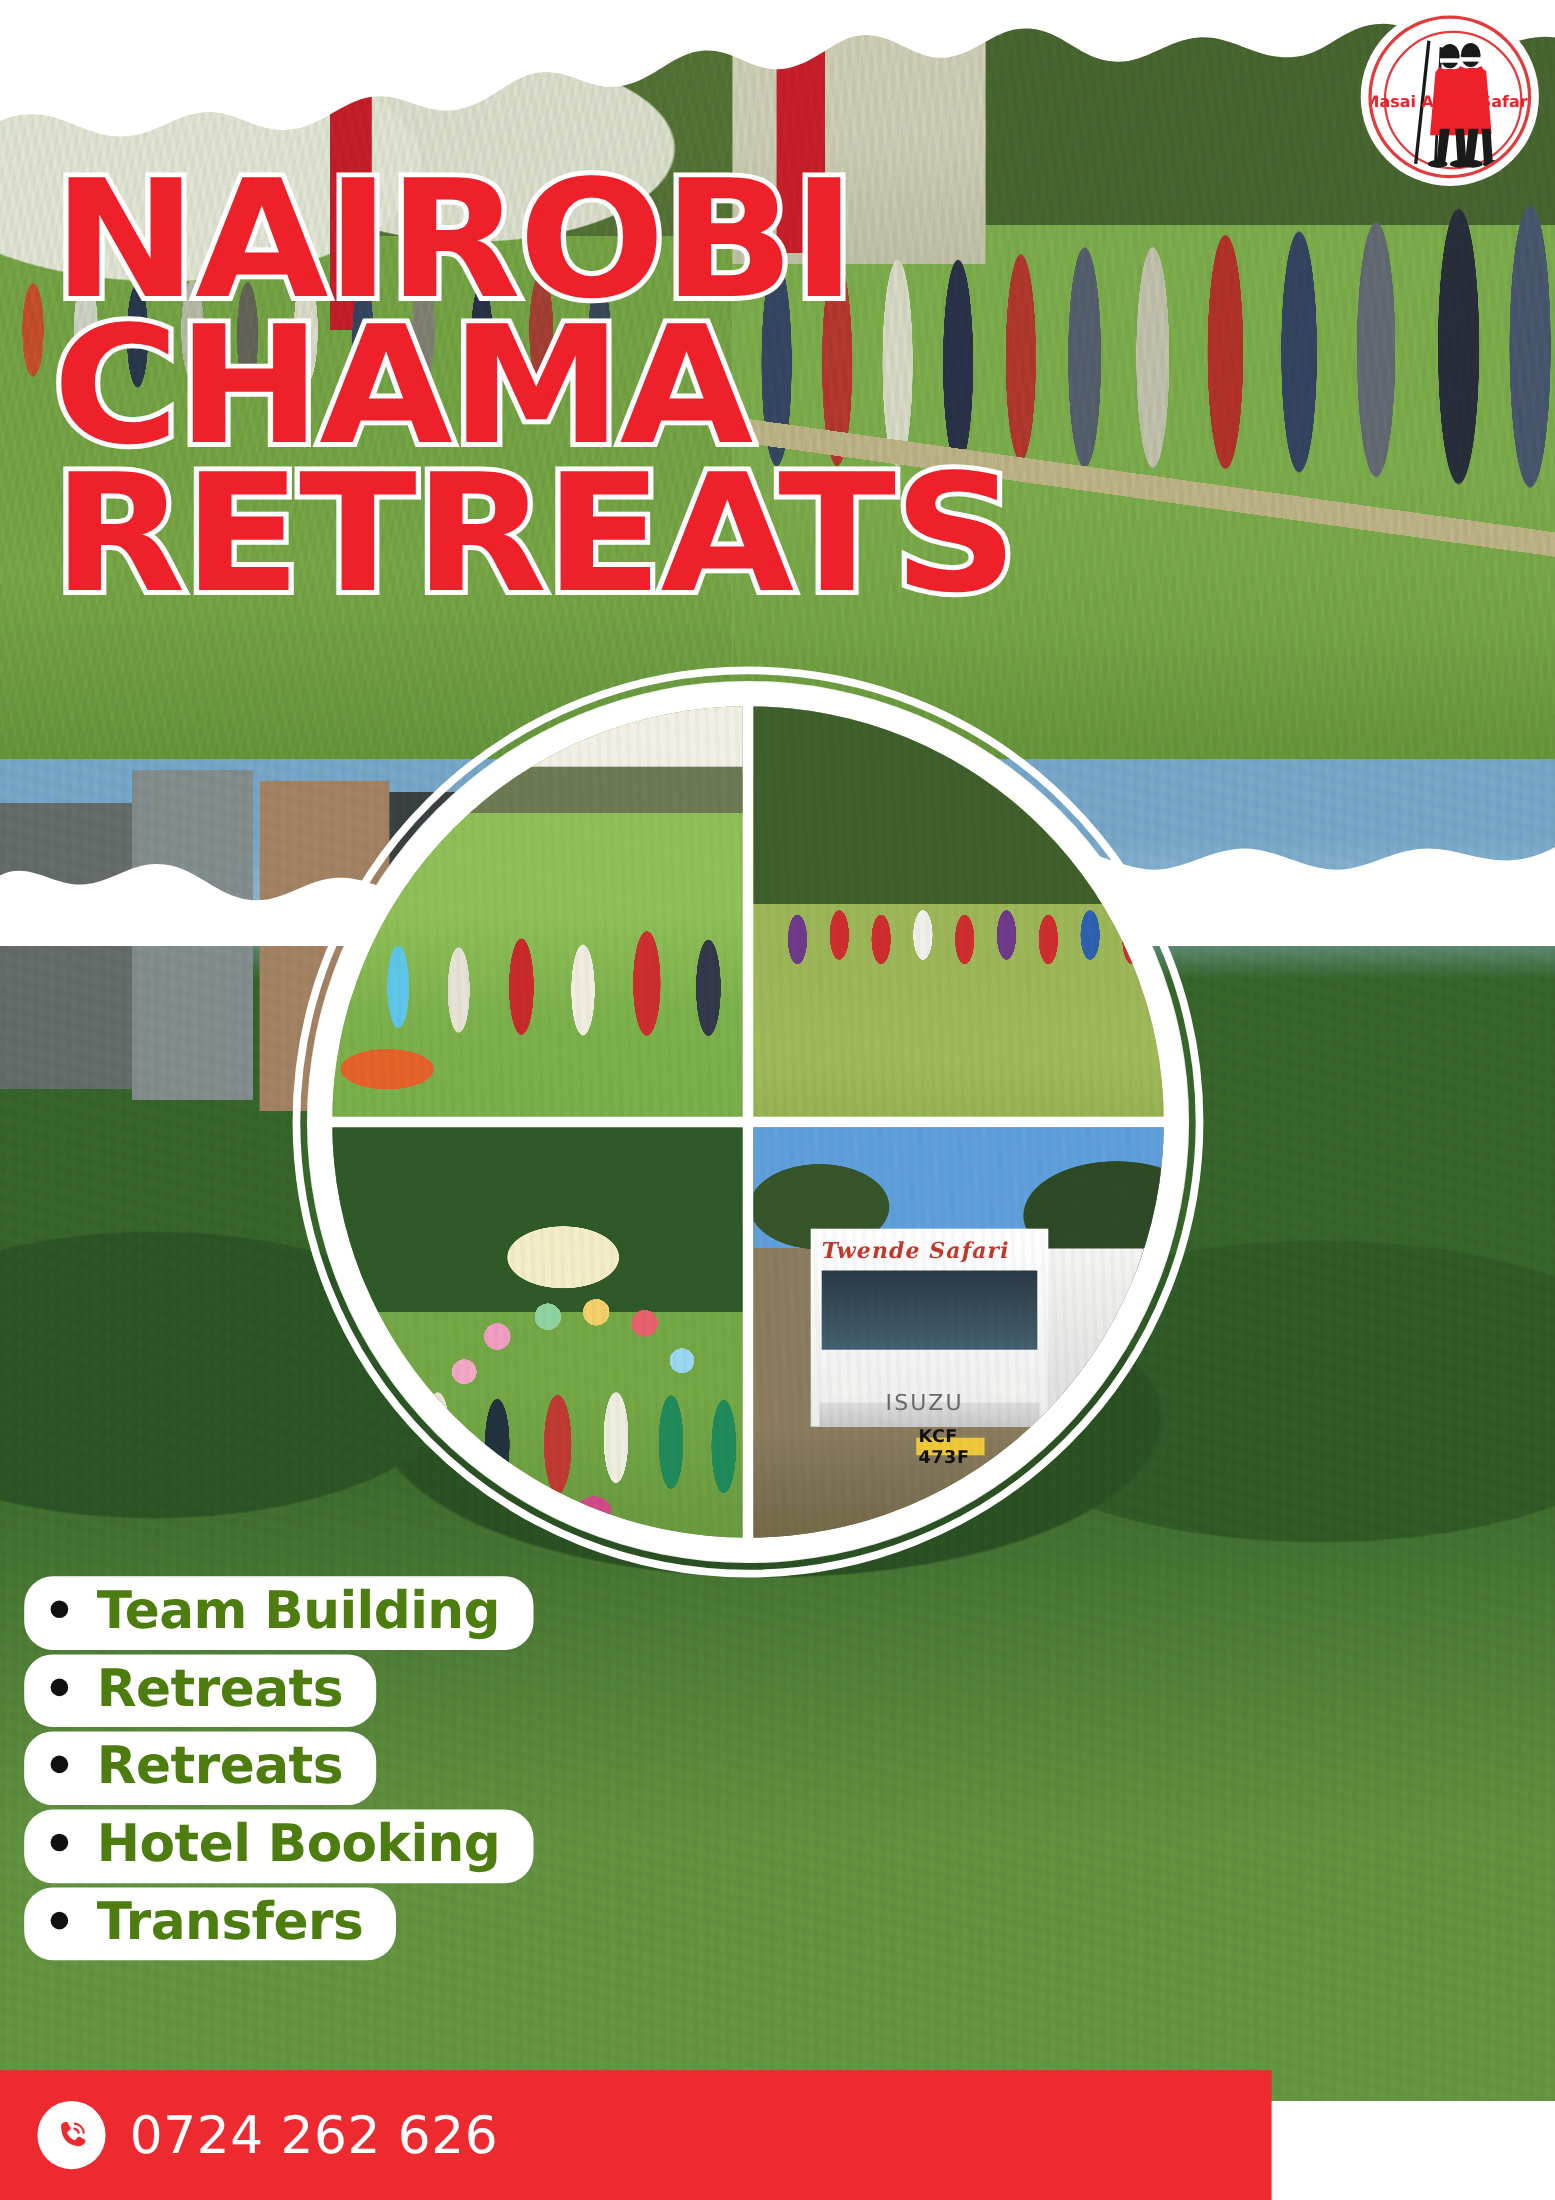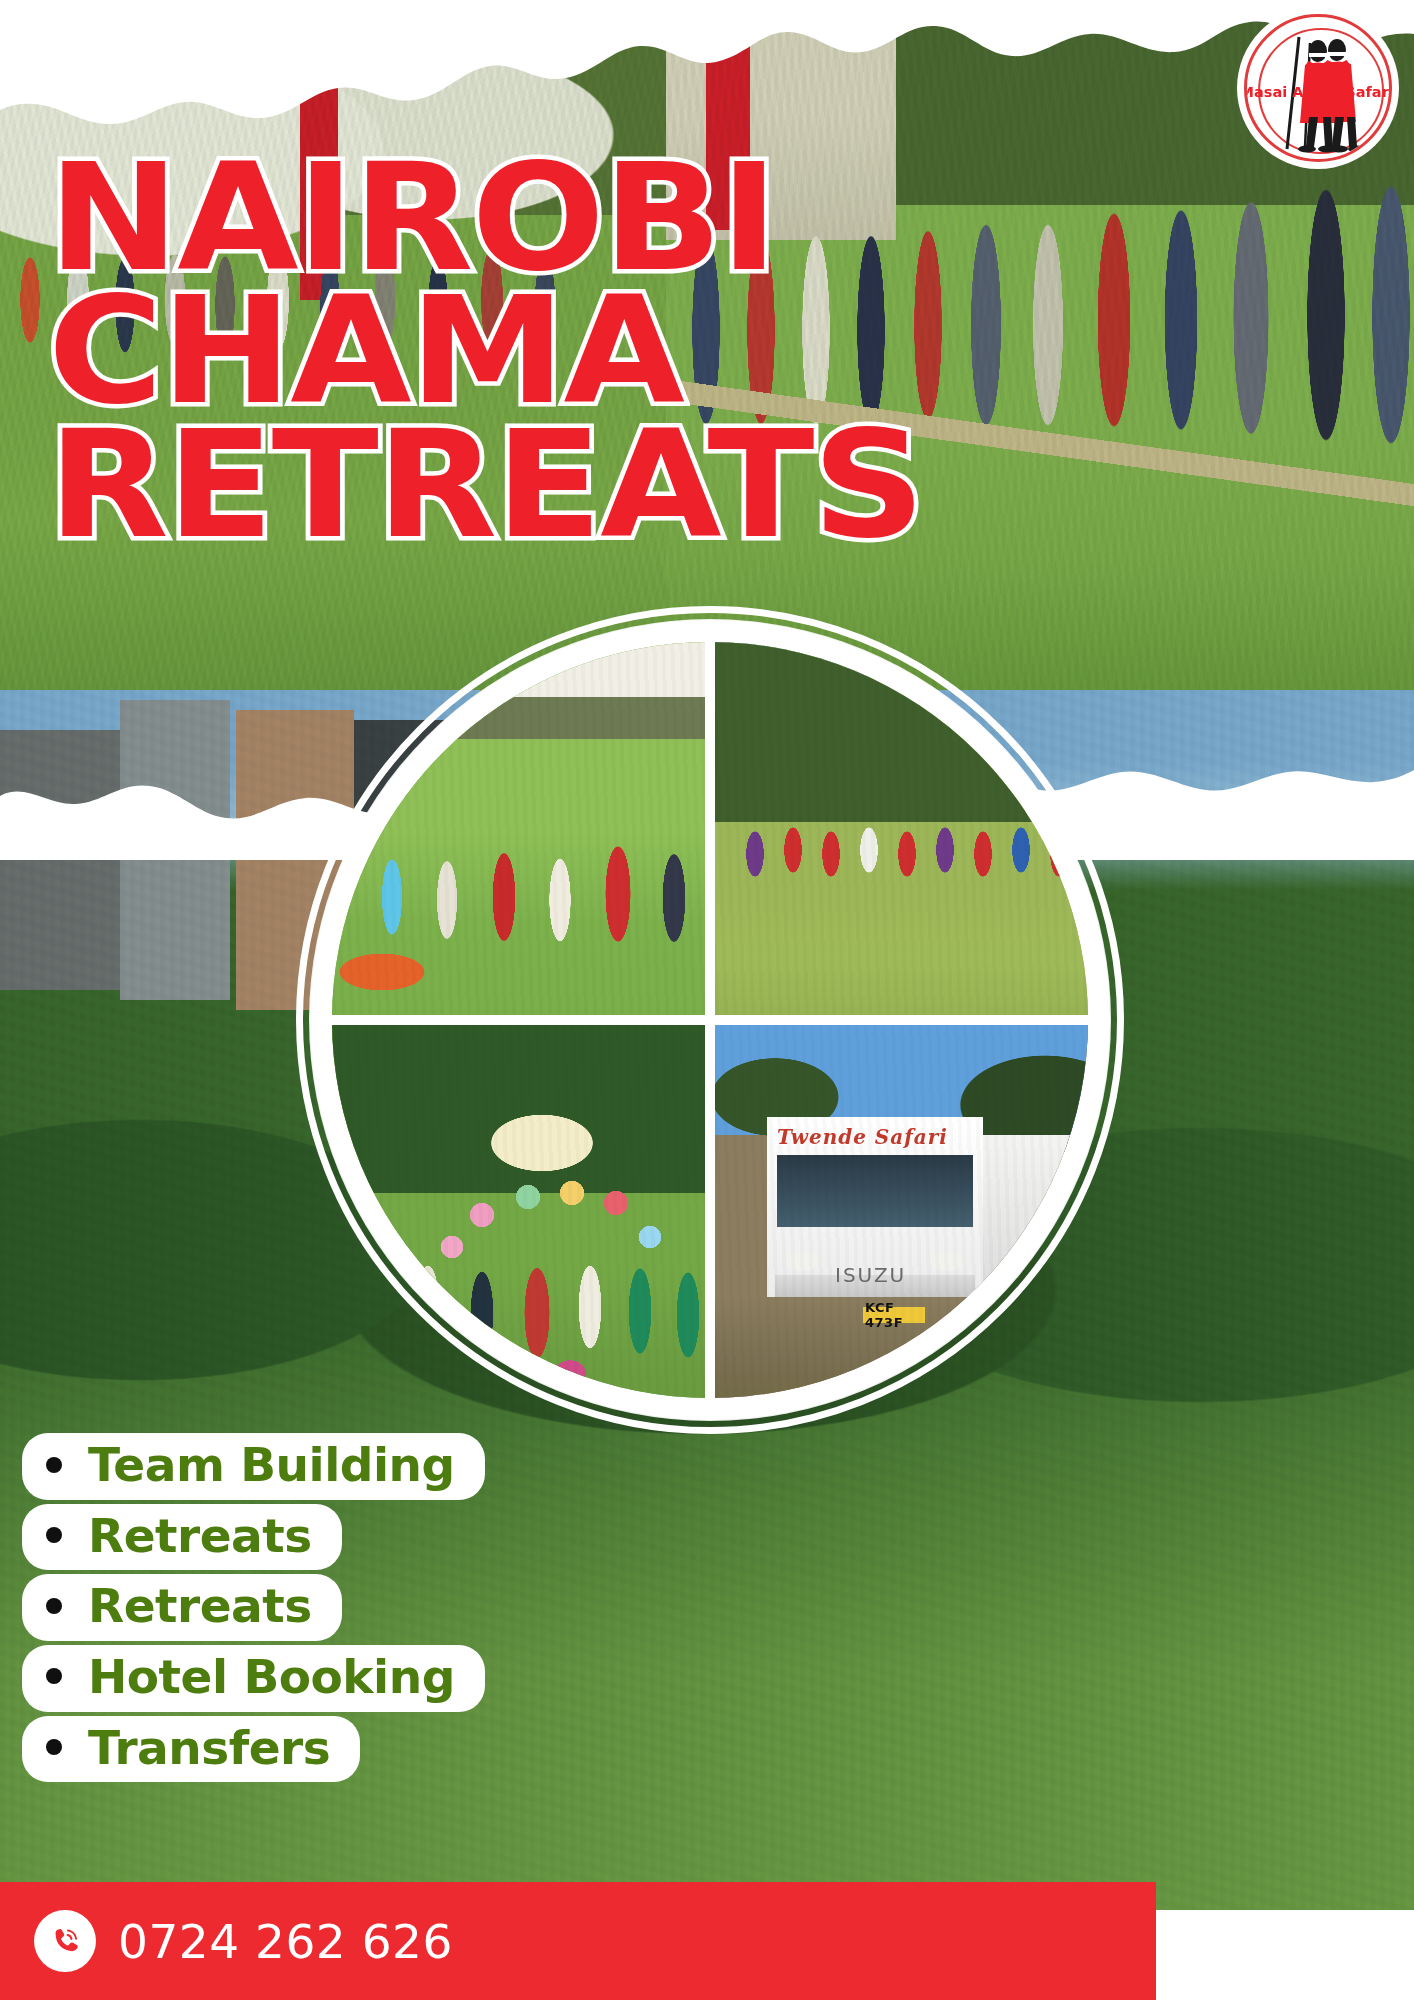--- a/index.html
+++ b/index.html
@@ -174,21 +174,21 @@
     width:148px; height:148px; border-radius:50%;
     background:#ffffff;
     border:3px solid #e23b3b;
     box-shadow:0 0 0 7px #ffffff;
     overflow:hidden;
   }
   .logo svg { display:block; width:148px; height:148px; }
 
   
   .collage-wrap {
-    position:absolute; left:310px; top:620px; z-index:9;
+    position:absolute; left:280px; top:620px; z-index:9;
     width:800px; height:800px;
   }
   .collage-ring {
     position:absolute; inset:0; border-radius:50%;
     background:#ffffff;
     box-shadow:0 0 0 1px rgba(255,255,255,.9);
   }
   .collage-ring2{
     position:absolute; left:-14px; top:-14px; width:828px; height:828px;
     border-radius:50%; border:7px solid #ffffff;
@@ -301,21 +301,21 @@
     z-index:3;
   }
   .bus-brand{
     position:absolute; left:120px; top:238px;
     font-family:"DejaVu Sans", sans-serif; font-weight:normal;
     font-size:20px; color:#6a6a6a; letter-spacing:2px; z-index:3;
   }
   .bus-plate{
     position:absolute; left:150px; top:282px; width:60px; height:16px;
     display:flex; align-items:center; justify-content:center;
-    font-family:"DejaVu Sans", sans-serif; font-weight:bold; font-size:13px;
+    font-family:"DejaVu Sans", sans-serif; font-weight:bold; font-size:16px;
     color:#111; z-index:4; letter-spacing:.5px;
   }
 
   
   .services {
     position:absolute; left:22px; top:1433px; z-index:11;
     display:flex; flex-direction:column; align-items:flex-start;
     gap:4px;
   }
   .services li {

